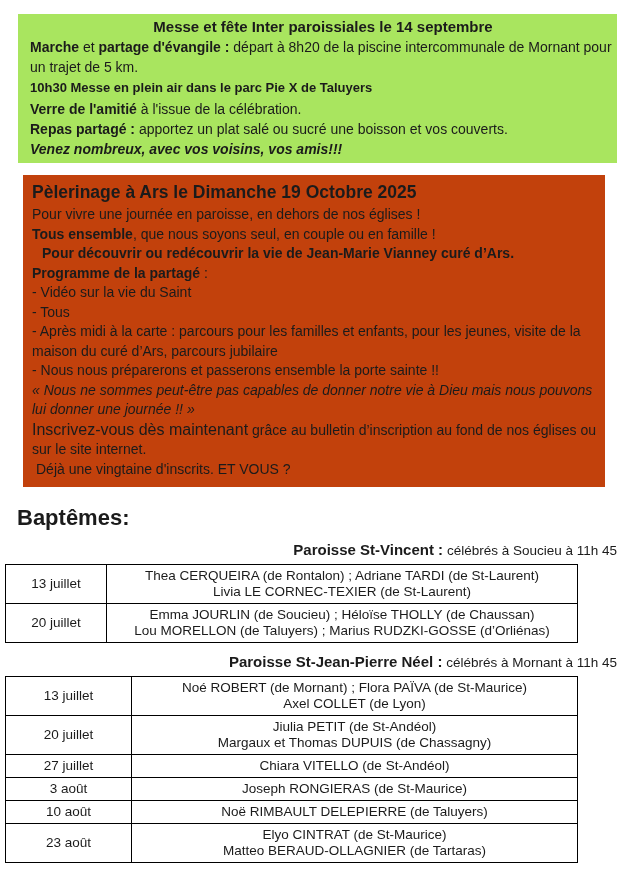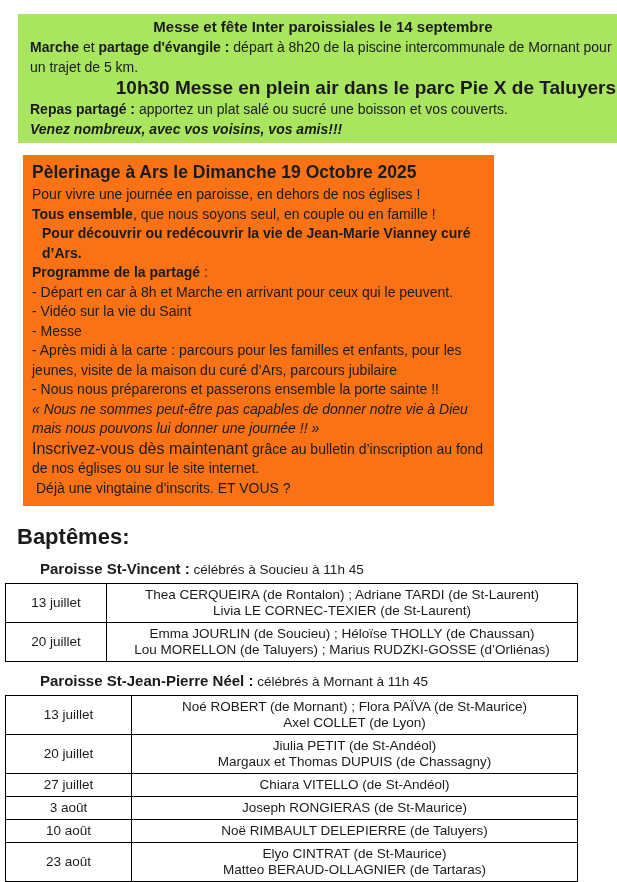--- a/index.html
+++ b/index.html
@@ -21,36 +21,36 @@
     font-size:14px;
     line-height:20px;
   }
   .event-box .box-title {
     text-align:center;
     font-weight:bold;
     font-size:15px;
     line-height:21px;
   }
   .event-box .centered-bold {
-    text-align:right;
-    font-weight:bold;
-    font-size:19px;
+    text-align:left;
+    font-weight:bold;
+    font-size:13px;
     line-height:22px;
   }
   .event-box .closing-line {
     font-weight:bold;
     font-style:italic;
   }
   b { font-weight:bold; }
 
   
   .pilgrimage-box {
     margin:3px 5px 0 23px;
-    width:471px;
-    background:#f97316;
+    width:582px;
+    background:#c2410c;
     padding:4px 8px 8px 9px;
     font-size:14px;
     line-height:19.5px;
   }
   .pilgrimage-box .box-title {
     font-weight:bold;
     font-size:17.5px;
     line-height:26px;
   }
   .pilgrimage-box .discover-line {
@@ -66,20 +66,21 @@
 
   
   .baptisms-heading {
     margin:18px 0 2px 17px;
     font-weight:bold;
     font-size:22px;
   }
   .parish-heading {
     margin:10px 0 6px 40px;
     font-size:13.5px;
+    text-align:right;
   }
   .parish-heading .parish-name {
     font-weight:bold;
     font-size:15px;
   }
   table.baptism-table {
     border-collapse:collapse;
     margin:0 0 4px 5px;
     width:573px;
     font-size:13.5px;
@@ -98,39 +99,41 @@
 </head>
 <body>
 
 <div class="event-box">
   <div class="box-title">Messe et fête Inter paroissiales le 14 septembre</div>
   <div>
     <b>Marche</b><span> et </span><b>partage d'évangile :</b><span> départ à 8h20 de la piscine intercommunale de Mornant  pour un trajet de 5 km.</span>
   </div>
   <div class="centered-bold">10h30 Messe en plein air dans le parc Pie X de Taluyers</div>
   <div>
+    <b>Verre de l'amitié</b><span> à l'issue de la célébration.</span>
+  </div>
+  <div>
     <b>Repas partagé :</b><span> apportez un plat salé ou sucré une boisson et vos couverts.</span>
   </div>
   <div class="closing-line">Venez nombreux, avec vos voisins, vos amis!!!</div>
 </div>
 
 <div class="pilgrimage-box">
   <div class="box-title">Pèlerinage à Ars le Dimanche 19 Octobre 2025</div>
   <div>Pour vivre une journée en paroisse, en dehors de nos églises !</div>
   <div>
     <b>Tous ensemble</b><span>, que nous soyons seul, en couple ou en famille !</span>
   </div>
   <div class="discover-line">Pour découvrir ou redécouvrir la vie de Jean-Marie Vianney curé d’Ars.</div>
   <div>
     <b>Programme de la partagé</b><span> :</span>
   </div>
   <div>
-      <div>- Départ en car à 8h et Marche en arrivant pour ceux qui le peuvent.</div>
       <div>- Vidéo sur la vie du Saint</div>
-      <div>- Messe</div>
+      <div>- Tous</div>
       <div>- Après midi à la carte : parcours pour les familles et enfants, pour les jeunes, visite de la maison du curé d’Ars, parcours jubilaire</div>
       <div>- Nous nous préparerons et passerons ensemble la porte sainte !!</div>
     </div>
   <div class="quote-line">« Nous ne sommes peut-être pas capables de donner notre vie à Dieu mais nous pouvons lui donner une journée !! »</div>
   <div class="signup-line">
     <span class="big-bold">Inscrivez-vous dès maintenant</span><span> grâce au  bulletin d’inscription au fond de nos églises ou sur le site internet.</span>
   </div>
   <div class="note-line">Déjà une vingtaine d'inscrits. ET VOUS ?</div>
 </div>
 

